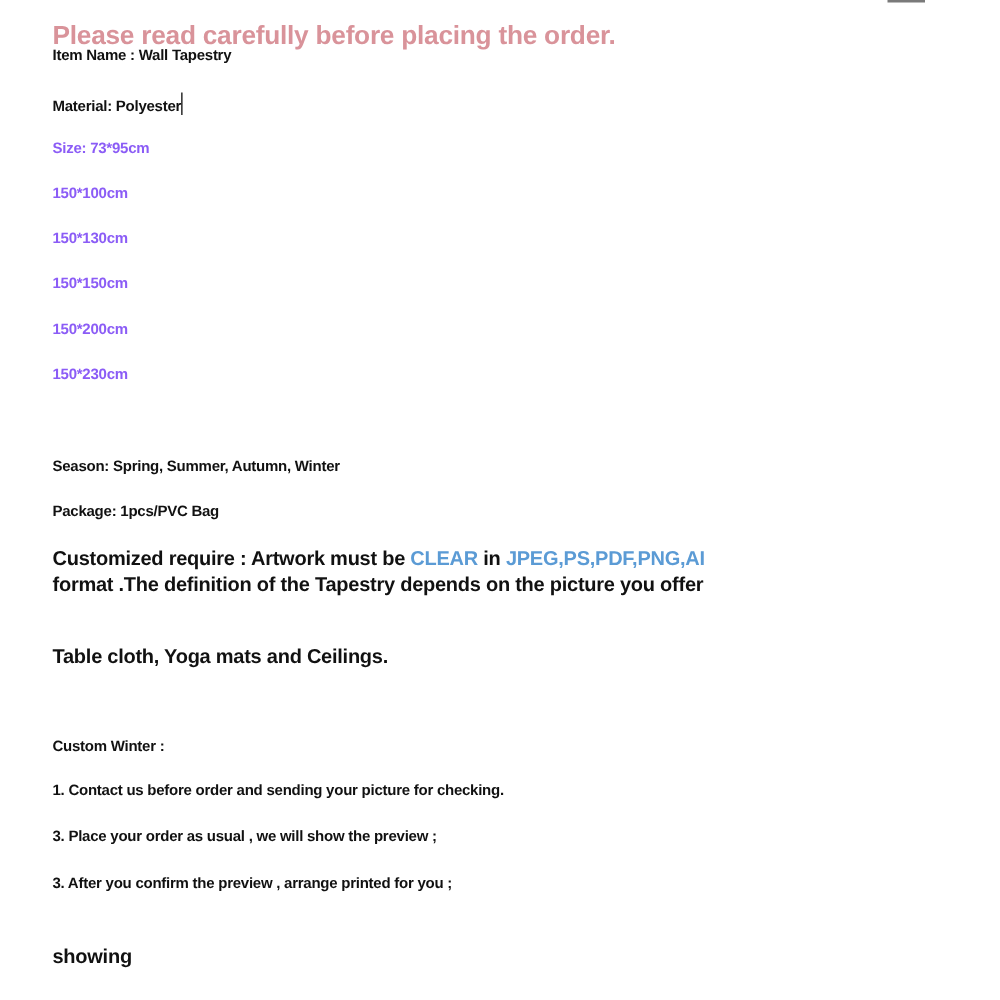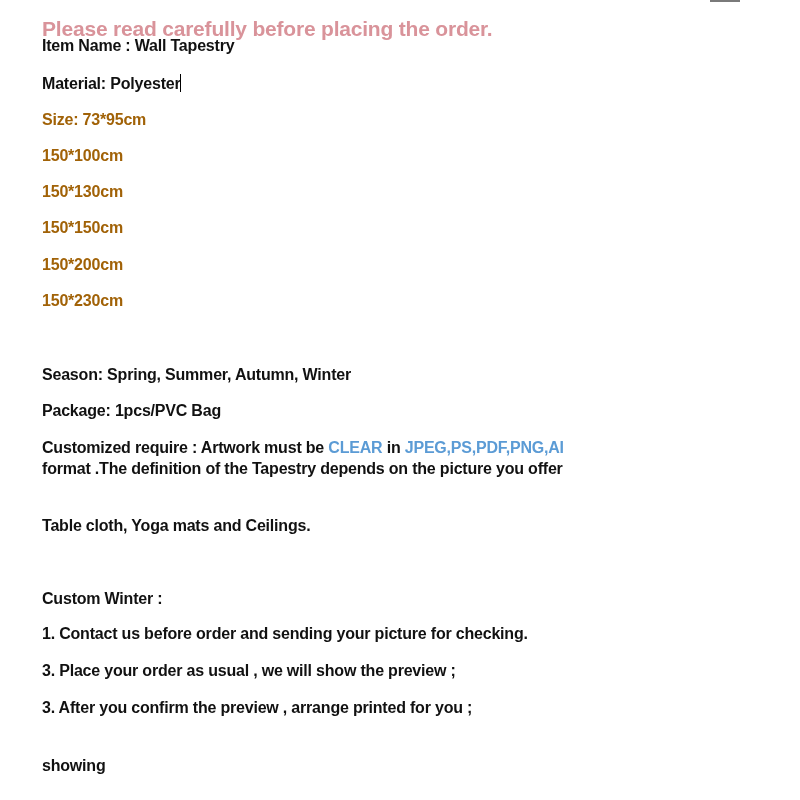--- a/index.html
+++ b/index.html
@@ -2,23 +2,23 @@
 <html><head>
 <meta charset="utf-8">
 <style>
   html, body { margin: 0; padding: 0; }
   body {
     width: 800px; height: 800px; overflow: hidden; background: #ffffff;
     position: relative;
     font-family: "Liberation Sans", sans-serif;
     font-weight: bold; color: #111111;
   }
-  .line { position: absolute; left: 42px; font-size: 16px; white-space: nowrap; letter-spacing: -0.2px; }
+  .line { position: absolute; left: 42px; font-size: 12px; white-space: nowrap; letter-spacing: -0.2px; }
   .warn { color: #d9939a; font-size: 21px; top: 17px; }
-  .size { color: #a16207; }
+  .size { color: #8b5cf6; }
   .hl { color: #5b9bd5; font-weight: bold; }
   .corner-mark { position: absolute; left: 710px; top: 0; width: 30px; height: 2px; background: #7a7a7a; }
   .caret { display: inline-block; width: 1px; height: 18px; background: #000; vertical-align: -3px; margin-left: 0px; }
   .para { position: absolute; left: 42px; font-size: 16px; line-height: 21px; letter-spacing: -0.2px; width: 700px; }
 </style>
 </head>
 <body>
 
 <div class="corner-mark"></div>
 

